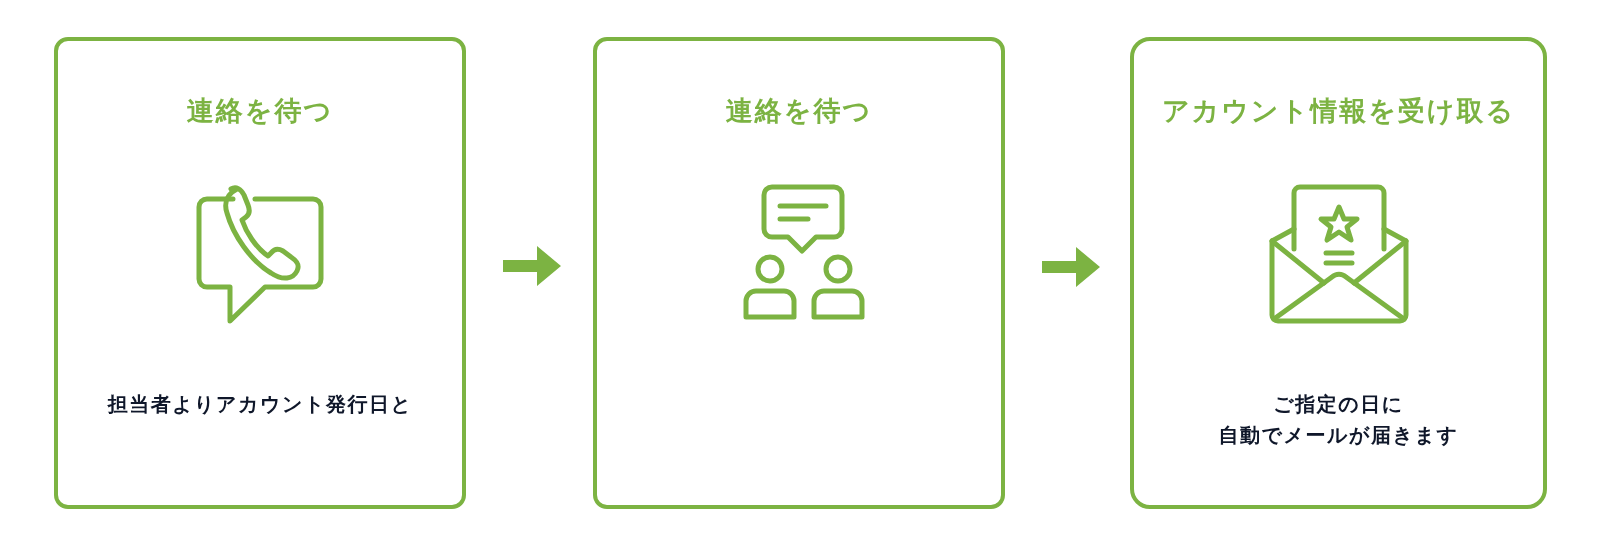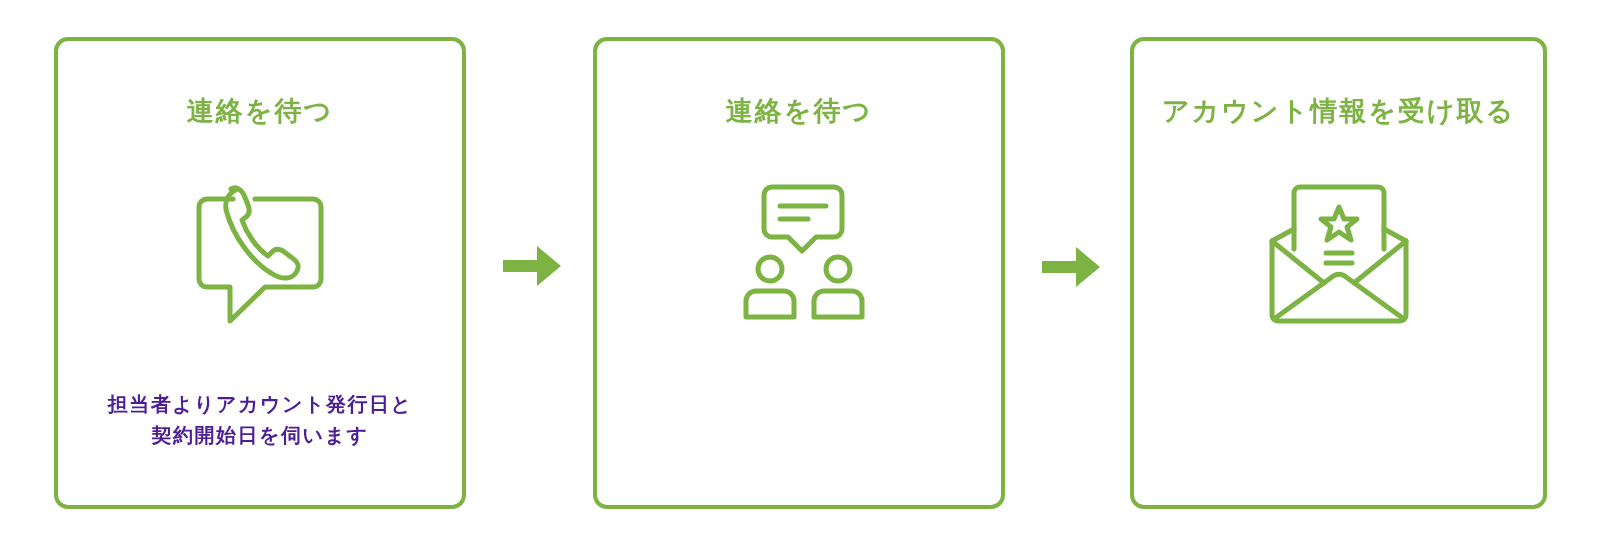--- a/index.html
+++ b/index.html
@@ -34,21 +34,21 @@
       width: 150px; height: 150px;
     }
     .card-icon svg { width: 150px; height: 150px; display: block; }
     .card-desc {
       position: absolute;
       top: 348px; left: 0; right: 0;
       text-align: center;
       font-size: 20px;
       font-weight: bold;
       line-height: 31px;
-      color: #4c1d95;
+      color: #0f172a;
       letter-spacing: 1.5px;
     }
     .card-desc span { display: block; }
     .arrow {
       position: absolute;
       width: 58px; height: 40px;
     }
     .arrow svg { width: 58px; height: 40px; display: block; }
   </style>
 </head>
@@ -57,21 +57,20 @@
 <div class="card" style="left:54px;">
   <div class="card-title">連絡を待つ</div>
   <div class="card-icon">
     <svg viewBox="0 0 150 150" fill="none" stroke="#7cb342" stroke-width="5" stroke-linejoin="round" stroke-linecap="round">
       <path d="M48 20 H22 a8 8 0 0 0 -8 8 V100 a8 8 0 0 0 8 8 H45 V142 L80 108 H128 a8 8 0 0 0 8 -8 V28 a8 8 0 0 0 -8 -8 H70"></path>
       <path d="M52 10 c-8 4 -14 12 -10 24 c6 22 24 48 44 60 c12 8 22 6 26 -2 c3 -6 0 -10 -6 -14 l-8 -6 c-5 -3 -9 -2 -12 2 l-3 3 c-12 -8 -22 -24 -26 -36 l4 -3 c4 -3 4 -7 2 -12 l-4 -10 c-3 -6 -8 -9 -13 -6 z"></path>
     </svg>
   </div>
   <div class="card-desc">
     <span>担当者よりアカウント発行日と</span>
-    <span>契約開始日を伺います</span>
   </div>
 </div>
 
 <div class="arrow" style="left:503px; top:246px;">
   <svg viewBox="0 0 58 40">
       <path d="M0 14 H34 V0 L58 20 L34 40 V26 H0 Z" fill="#7cb342"></path>
     </svg>
 </div>
 
 <div class="card" style="left:593px;">
@@ -90,27 +89,31 @@
   <div class="card-desc">
   </div>
 </div>
 
 <div class="arrow" style="left:1042px; top:247px;">
   <svg viewBox="0 0 58 40">
       <path d="M0 14 H34 V0 L58 20 L34 40 V26 H0 Z" fill="#7cb342"></path>
     </svg>
 </div>
 
-<div class="card" style="left:1130px; width:417px;">
+<div class="card" style="left:1130px; width:417px;border-radius:20px;">
   <div class="card-title">アカウント情報を受け取る</div>
   <div class="card-icon">
     <svg viewBox="0 0 150 150" fill="none" stroke="#7cb342" stroke-width="5" stroke-linejoin="round" stroke-linecap="round">
       <path d="M30 70 V14 a6 6 0 0 1 6 -6 H114 a6 6 0 0 1 6 6 V70"></path>
       <path d="M30 50 L8 62 V136 a6 6 0 0 0 6 6 H136 a6 6 0 0 0 6 -6 V62 L120 50"></path>
       <path d="M8 62 L60 104"></path>
       <path d="M142 62 L90 104"></path>
       <path d="M10 140 L68 98 a10 10 0 0 1 14 0 L140 140"></path>
       <path d="M75 28 L80 40 L93 40 L83 48 L87 61 L75 53 L63 61 L67 48 L57 40 L70 40 Z"></path>
       <line x1="62" y1="74" x2="88" y2="74"></line>
       <line x1="62" y1="84" x2="88" y2="84"></line>
     </svg>
   </div>
+  <div class="card-desc">
+    <span>ご指定の日に</span>
+    <span>自動でメールが届きます</span>
+  </div>
 </div>
 
 </body></html>

